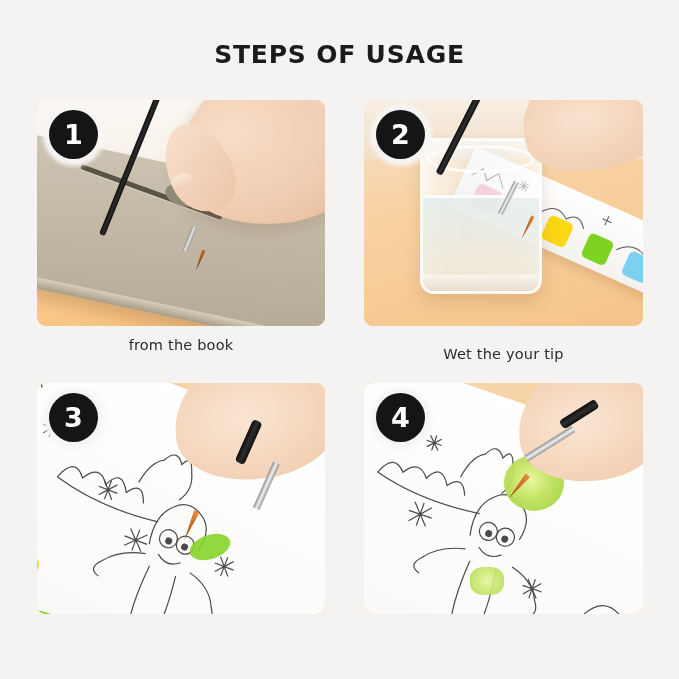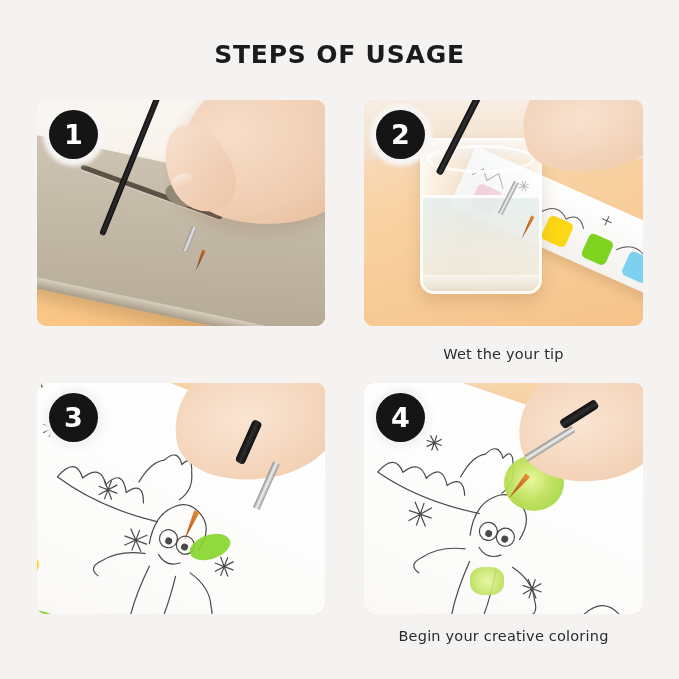--- a/index.html
+++ b/index.html
@@ -325,20 +325,21 @@
     <div class="p1-finger"></div>
     <div class="p1-nail"></div>
 
     <div class="badge-wrap">
       <div class="badge-halo"></div>
       <div class="badge">1</div>
     </div>
   </div>
 
   <div class="caption" id="caption-1">
+    <div>from the book</div>
   </div>
 
   <div class="panel" id="panel-2">
     <div class="p2-bg"></div>
     <div class="p2-wall"></div>
 
     <div class="p2-strip">
       <svg width="260" height="66" style="position:absolute;left:0;top:0">
         <path d="M8 28 L16 18 L24 27 L32 16 L42 28" stroke="#5a5a5a" fill="none" stroke-width="1"></path>
         <path d="M86 34 q12 -16 26 -4 q10 -12 20 2" stroke="#5a5a5a" fill="none" stroke-width="1"></path>
@@ -477,17 +478,14 @@
     <div class="pp-brush-handle" style="left:228px; top:20px; width:10px; height:42px; transform:rotate(58deg); transform-origin:top center;"></div>
     <div class="pp-brush-ferrule" style="left:206px; top:46px; width:7px; height:56px; transform:rotate(58deg); transform-origin:top center;"></div>
     <div class="pp-brush-tip" style="left:161px; top:92px; width:6px; height:30px; transform:rotate(40deg); transform-origin:top center;"></div>
 
     <div class="badge-wrap">
       <div class="badge-halo"></div>
       <div class="badge">4</div>
     </div>
   </div>
 
-  <div class="caption" id="caption-4">
-    <div>Begin your creative coloring</div>
-  </div>
 
 </div>
 
 </body></html>

